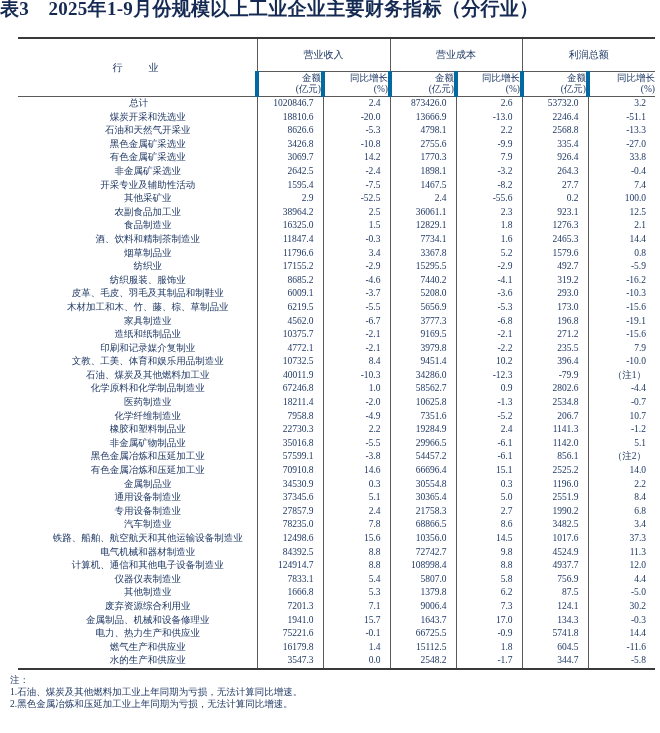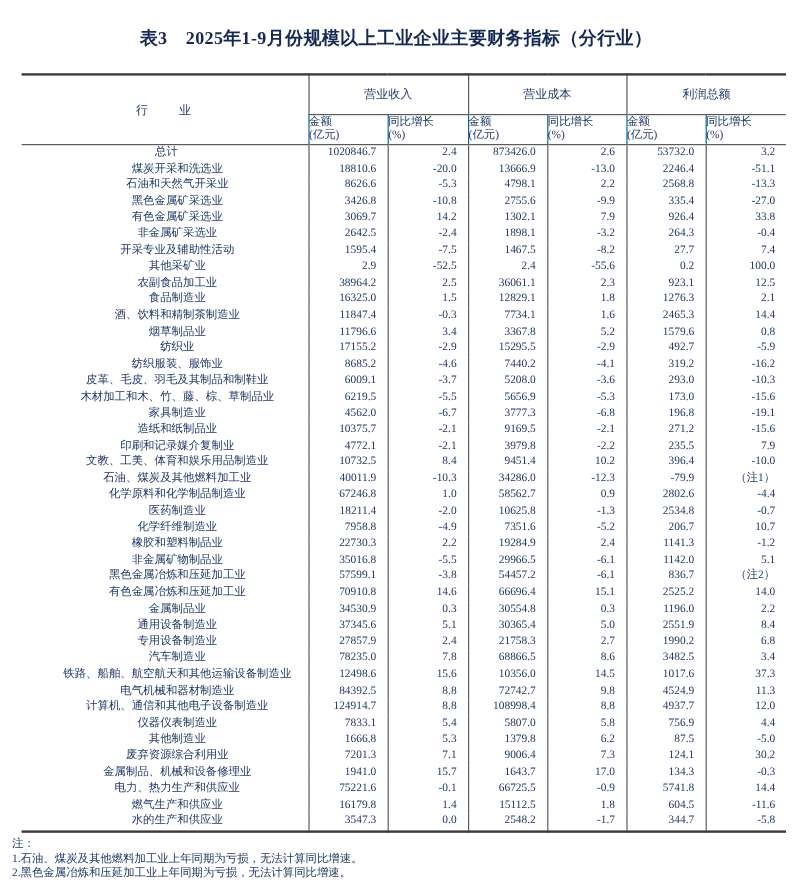--- a/index.html
+++ b/index.html
@@ -2,40 +2,40 @@
 <html><head>
 <meta charset="utf-8">
 <style>
   html,body{margin:0;padding:0;background:#ffffff;}
   body{
     width:660px;height:733px;overflow:hidden;
     font-family:"Liberation Serif","DejaVu Serif",serif;
     color:#1f3864;
   }
   .title{
-    text-align:center;font-weight:bold;font-size:15px;
-    padding-top:24px;line-height:18px;color:#152a52;letter-spacing:.3px;
+    text-align:left;font-weight:bold;font-size:19px;
+    padding-top:0;line-height:18px;color:#152a52;letter-spacing:.3px;
   }
   table.fin{
     border-collapse:collapse;table-layout:fixed;
     width:637px;margin:19px 0 0 18px;
     border-top:2px solid #3a3a3a;border-bottom:2px solid #3a3a3a;
   }
   th,td{font-weight:normal;font-size:9.5px;padding:0;}
   th.ind-h{
     border-bottom:1px solid #5a5a5a;text-align:center;
     letter-spacing:2px;font-size:10px;
   }
   th.grp{
     height:32px;border-bottom:1px solid #5a5a5a;border-left:1px solid #5a5a5a;
     text-align:center;vertical-align:middle;font-size:10px;margin-left:48px;
   }
   th.sub{
-    height:24px;border-bottom:1px solid #5a5a5a;border-left:1px solid #0369a1;
-    text-align:left;vertical-align:middle;line-height:11px;
+    height:24px;border-bottom:1px solid #5a5a5a;border-left:4px solid #0369a1;
+    text-align:right;vertical-align:middle;line-height:11px;
   }
   td.ind{
     height:13.6px;line-height:13.6px;text-align:center;padding-left:3px;
     white-space:nowrap;overflow:hidden;
   }
   td.ind.pad{padding-left:21px;}
   td.num{
     height:13.6px;line-height:13.6px;text-align:right;padding-right:9px;
     border-left:1px solid #5a5a5a;white-space:nowrap;
   }
@@ -109,21 +109,21 @@
           <td class="num">-10.8</td>
           <td class="num">2755.6</td>
           <td class="num">-9.9</td>
           <td class="num">335.4</td>
           <td class="num">-27.0</td>
         </tr>
         <tr>
           <td class="ind pad">有色金属矿采选业</td>
           <td class="num">3069.7</td>
           <td class="num">14.2</td>
-          <td class="num">1302.1</td>
+          <td class="num">1770.3</td>
           <td class="num">7.9</td>
           <td class="num">926.4</td>
           <td class="num">33.8</td>
         </tr>
         <tr>
           <td class="ind pad">非金属矿采选业</td>
           <td class="num">2642.5</td>
           <td class="num">-2.4</td>
           <td class="num">1898.1</td>
           <td class="num">-3.2</td>
@@ -309,21 +309,21 @@
           <td class="num">-6.1</td>
           <td class="num">1142.0</td>
           <td class="num">5.1</td>
         </tr>
         <tr>
           <td class="ind pad">黑色金属冶炼和压延加工业</td>
           <td class="num">57599.1</td>
           <td class="num">-3.8</td>
           <td class="num">54457.2</td>
           <td class="num">-6.1</td>
-          <td class="num">836.7</td>
+          <td class="num">856.1</td>
           <td class="num">（注2）</td>
         </tr>
         <tr>
           <td class="ind pad">有色金属冶炼和压延加工业</td>
           <td class="num">70910.8</td>
           <td class="num">14.6</td>
           <td class="num">66696.4</td>
           <td class="num">15.1</td>
           <td class="num">2525.2</td>
           <td class="num">14.0</td>

